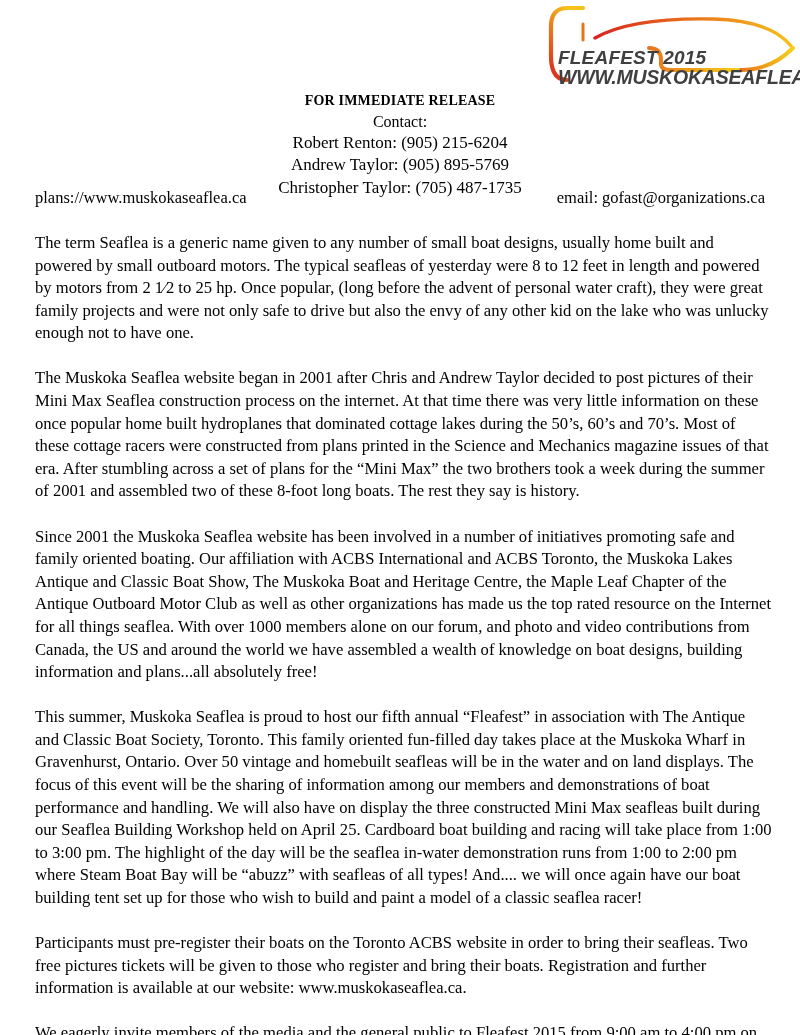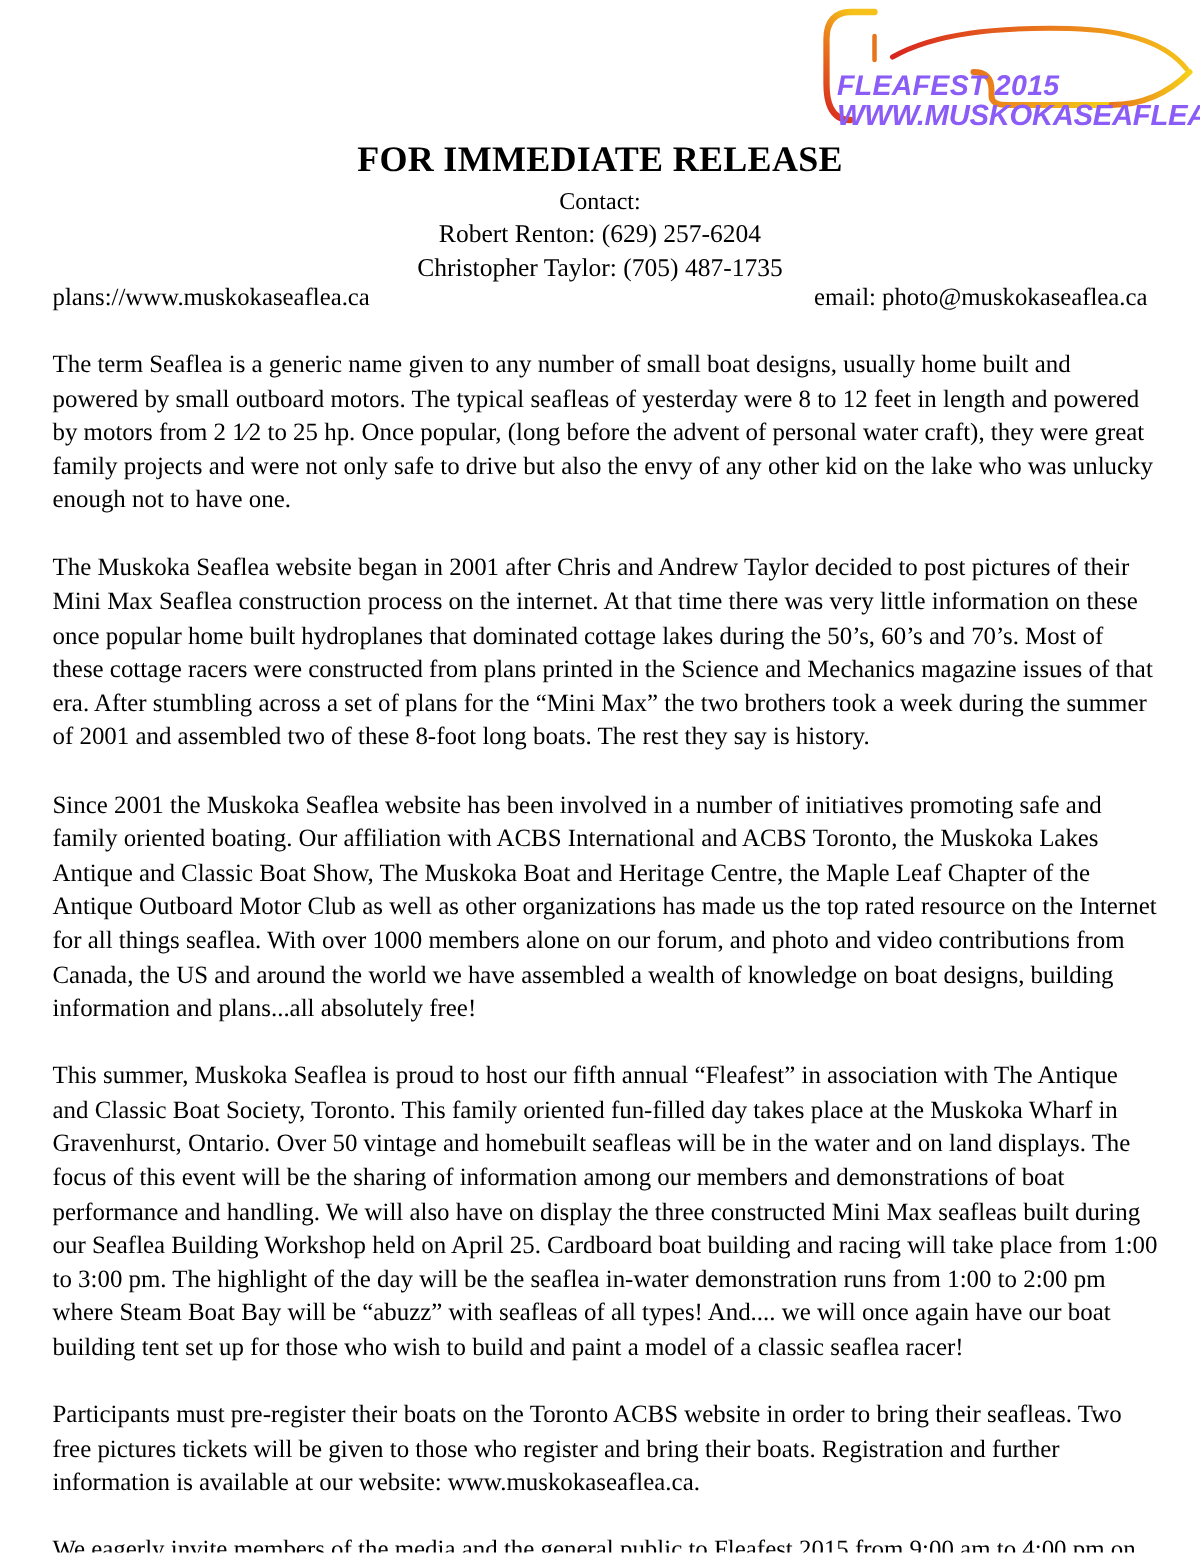--- a/index.html
+++ b/index.html
@@ -34,21 +34,21 @@
   }
   .logo-text {
     position: absolute;
     left: 13px;
     top: 46px;
     width: 240px;
     line-height: 1.0;
     font-family: "Liberation Sans", "DejaVu Sans", sans-serif;
     font-weight: bold;
     font-style: italic;
-    color: #8b5cf6;
+    color: #404040;
     letter-spacing: -0.4px;
     white-space: nowrap;
   }
   .logo-line1 {
     display: block;
     font-size: 19px;
     letter-spacing: 0.2px;
   }
   .logo-line2 {
     display: block;
@@ -61,21 +61,21 @@
   .release-header {
     position: absolute;
     left: 0;
     top: 92px;
     width: 800px;
     text-align: center;
     line-height: 1.33;
   }
   .release-title {
     display: block;
-    font-size: 24px;
+    font-size: 14px;
     font-weight: bold;
     letter-spacing: 0.2px;
   }
   .contact-label {
     display: block;
     font-size: 16px;
   }
   .contact-line {
     display: block;
     font-size: 17px;
@@ -158,27 +158,28 @@
 
   <div class="logo-text">
     <span class="logo-line1">FLEAFEST 2015</span>
     <span class="logo-line2">WWW.MUSKOKASEAFLEA.CA</span>
   </div>
 </div>
 
 <div class="release-header">
   <span class="release-title">FOR IMMEDIATE RELEASE</span>
   <span class="contact-label">Contact:</span>
-  <span class="contact-line">Robert Renton:  (629) 257-6204</span>
+  <span class="contact-line">Robert Renton:  (905) 215-6204</span>
+  <span class="contact-line">Andrew Taylor:  (905) 895-5769</span>
   <span class="contact-line">Christopher Taylor:  (705) 487-1735</span>
 </div>
 
 <div class="links-row">
   <span class="site-url">plans://www.muskokaseaflea.ca</span>
-  <span class="email-addr">email: photo@muskokaseaflea.ca</span>
+  <span class="email-addr">email: gofast@organizations.ca</span>
 </div>
 
 <div class="body-copy">
   <p>The term Seaflea is a generic name given to any number of small boat designs, usually home built and powered by small outboard motors. The typical seafleas of yesterday were 8 to 12 feet in length and powered by motors from 2 1⁄2 to 25 hp. Once popular, (long before the advent of personal water craft), they were great family projects and were not only safe to drive but also the envy of any other kid on the lake who was unlucky enough not to have one.</p>
   <p>The Muskoka Seaflea website began in 2001 after Chris and Andrew Taylor decided to post pictures of their Mini Max Seaflea construction process on the internet. At that time there was very little information on these once popular home built hydroplanes that dominated  cottage lakes during the 50’s, 60’s and 70’s. Most of these cottage racers were constructed from plans printed in the Science and Mechanics magazine issues of that era. After stumbling across a set of plans for the “Mini Max” the two brothers took a week during the summer of 2001 and assembled two of these 8-foot long boats. The rest they say is history.</p>
   <p>Since 2001 the Muskoka Seaflea website has been involved in a number of initiatives promoting safe and family oriented boating. Our affiliation with ACBS International and ACBS Toronto, the Muskoka Lakes Antique and Classic Boat Show, The Muskoka Boat and Heritage Centre, the Maple Leaf Chapter of the Antique Outboard Motor Club as well as other organizations has made us the top rated resource on the Internet for all things seaflea. With over 1000 members alone on our forum, and photo and video contributions from Canada, the US and around the world we have assembled a wealth of knowledge on boat designs, building information and plans...all absolutely free!</p>
   <p>This summer, Muskoka Seaflea is proud to host our fifth annual “Fleafest” in association with The Antique and Classic Boat Society, Toronto.   This family oriented fun-filled day takes place at the Muskoka Wharf in Gravenhurst, Ontario.   Over 50 vintage and homebuilt seafleas will be in the water and on land displays.  The focus of this event will be the sharing of information among our members and demonstrations of boat performance and handling.  We will also have on display the three  constructed Mini Max seafleas  built during our Seaflea Building Workshop held on April 25.   Cardboard boat building and racing will take place from 1:00 to 3:00 pm.  The highlight of the day will be the seaflea in-water demonstration runs from 1:00 to 2:00 pm where Steam Boat Bay will be “abuzz” with seafleas of all types! And.... we will once again have our  boat building tent set up for those who wish to build and paint  a model of a classic seaflea racer!</p>
   <p>Participants must pre-register their boats on  the Toronto ACBS website in order to bring their seafleas.  Two free pictures tickets will be given to those who register and bring their boats.  Registration and further information is available at our website: www.muskokaseaflea.ca.</p>
   <p>We eagerly invite members of the media and the general public to Fleafest 2015 from 9:00 am to 4:00 pm on Saturday, July 11.   Admission to Fleafest 2014 is $15.00 and includes admission to the huge ACBS Summer Boat Show.   See you there!</p>
 </div>

